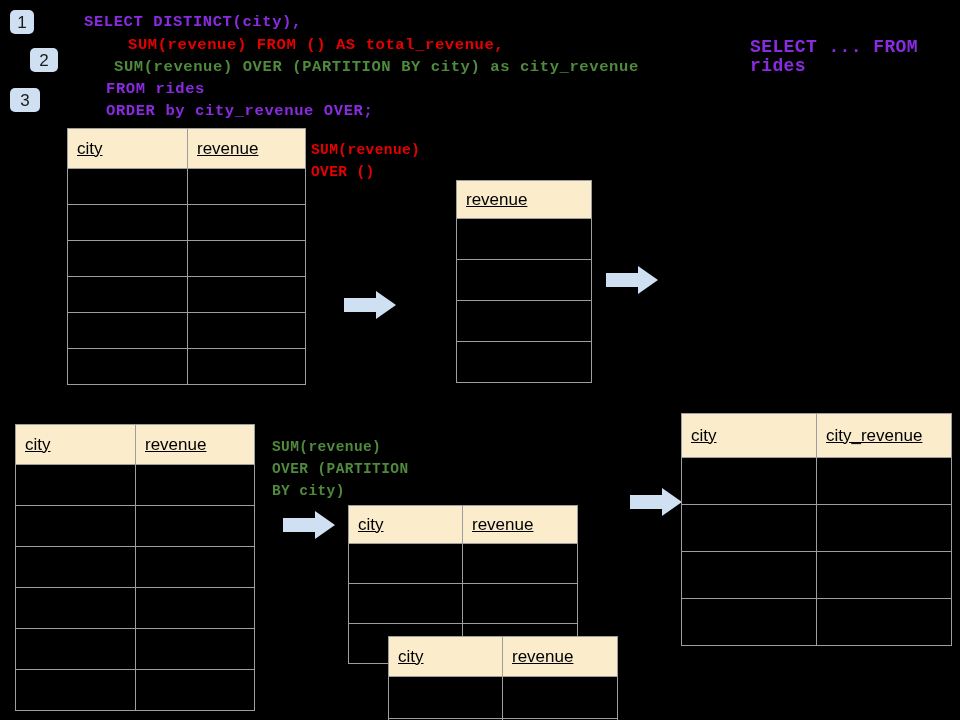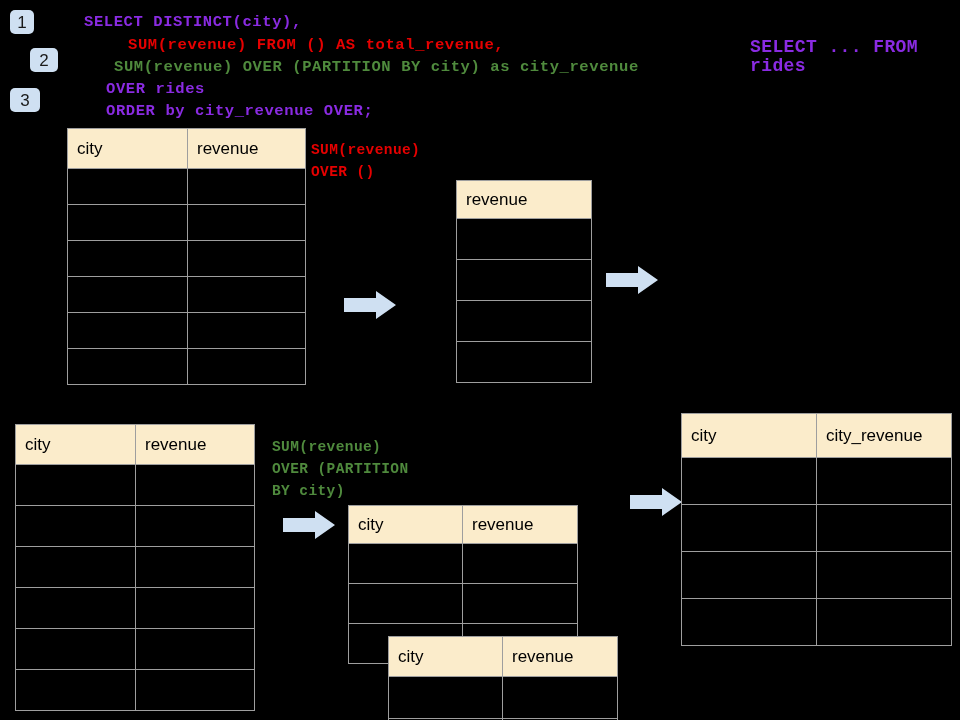--- a/index.html
+++ b/index.html
@@ -64,20 +64,21 @@
     line-height: 19px;
   }
 
   
   .tbl {
     position: absolute;
     border-collapse: collapse;
     table-layout: fixed;
     background: #000000;
     font-family: "Liberation Sans", sans-serif;
+    text-decoration: underline;
   }
   .tbl td, .tbl th {
     border: 1px solid #9e9e9e;
     padding: 0;
     box-sizing: border-box;
     background: #000000;
   }
   .tbl th {
     background: #fbeccb;
     color: #000000;
@@ -99,21 +100,21 @@
 <div id="canvas">
   <div id="badges-layer">
       <div class="badge" style="left: 10px; top: 10px; width: 24px; height: 24px;">1</div>
       <div class="badge" style="left: 30px; top: 48px; width: 28px; height: 24px;">2</div>
       <div class="badge" style="left: 10px; top: 88px; width: 30px; height: 24px;">3</div>
     </div>
   <div id="sql-layer">
       <div class="code purple" style="left: 84px; top: 15px;">SELECT DISTINCT(city),</div>
       <div class="code red" style="left: 128px; top: 38px;">SUM(revenue) FROM () AS total_revenue,</div>
       <div class="code green" style="left: 114px; top: 60px;">SUM(revenue) OVER (PARTITION BY city) as city_revenue</div>
-      <div class="code purple" style="left: 106px; top: 82px;">OVER rides</div>
+      <div class="code purple" style="left: 106px; top: 82px;">FROM rides</div>
       <div class="code purple" style="left: 106px; top: 104px;">ORDER by city_revenue OVER;</div>
     </div>
   <div id="arrows-layer">
       <svg class="arrow" width="52" height="32" viewBox="0 0 52 32" style="left: 344px; top: 289px; position: absolute;">
         <path d="M0 9 L32 9 L32 2 L52 16 L32 30 L32 23 L0 23 Z" fill="#cfe0f2"></path>
       </svg>
       <svg class="arrow" width="52" height="32" viewBox="0 0 52 32" style="left: 606px; top: 264px; position: absolute;">
         <path d="M0 9 L32 9 L32 2 L52 16 L32 30 L32 23 L0 23 Z" fill="#cfe0f2"></path>
       </svg>
       <svg class="arrow" width="52" height="32" viewBox="0 0 52 32" style="left: 283px; top: 509px; position: absolute;">

